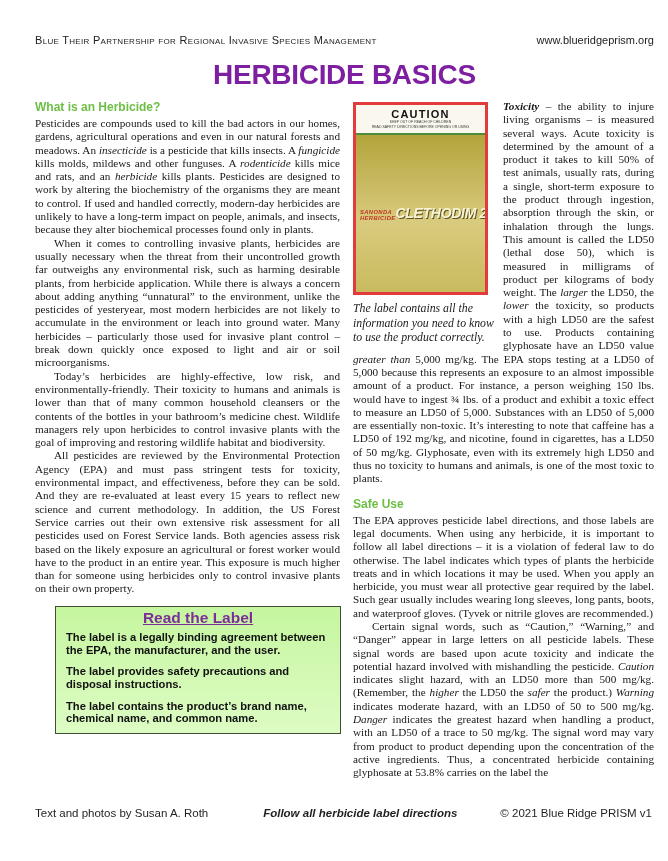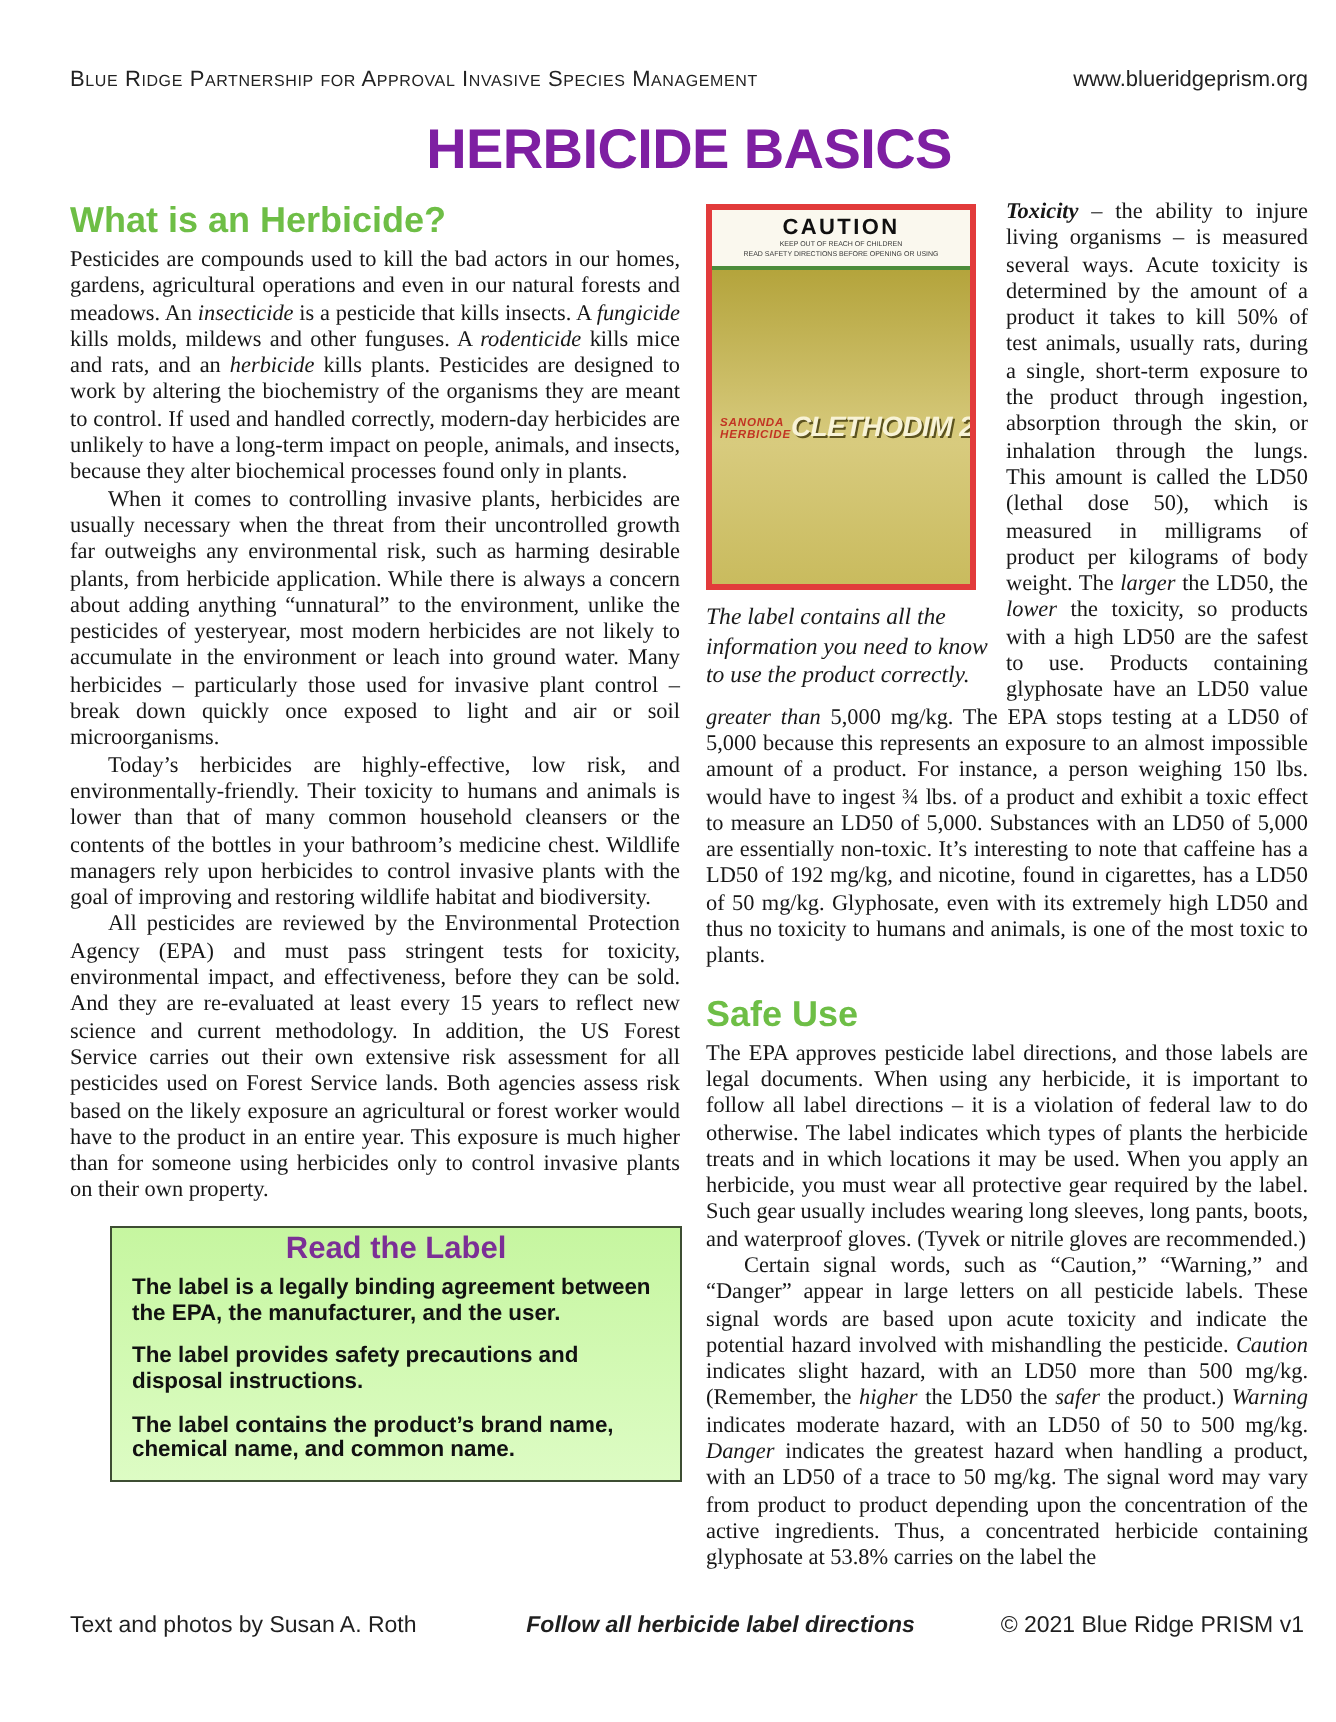--- a/index.html
+++ b/index.html
@@ -28,42 +28,42 @@
     text-align:center;font-family:"Liberation Sans",sans-serif;font-weight:bold;
     font-size:28px;letter-spacing:-.3px;color:var(--title-purple);
     margin-top:13px;margin-bottom:9px;
   }
   
   .cols{display:flex;gap:13px;align-items:flex-start;}
   .col-l{width:305px;}
   .col-r{flex:1;min-width:0;}
   h2.sec{
     font-family:"Liberation Sans",sans-serif;font-weight:bold;
-    font-size:18px;color:var(--heading-green);margin:0 0 3px;
+    font-size:12px;color:var(--heading-green);margin:0 0 3px;
   }
   .col-r h2.sec{margin-top:11px;}
   p.body{
     font-size:11.2px;line-height:13.3px;text-align:justify;
     hyphens:auto;-webkit-hyphens:auto;
   }
   p.indent{text-indent:19px;}
   .i{font-style:italic;}
   .bi{font-style:italic;font-weight:bold;}
   
   .greenbox{
     margin:10px 0 0 20px;width:286px;
     background:linear-gradient(var(--box-bg-top),var(--box-bg-bottom));
     border:1.5px solid var(--box-border);
     padding:5px 10px 8px;
     font-family:"Liberation Sans",sans-serif;font-weight:600;
     font-size:11.2px;line-height:12.6px;color:#111;
   }
   .greenbox h3{
     text-align:center;color:var(--box-purple);font-size:15.5px;
-    font-weight:bold;margin:0 0 7px;
+    font-weight:bold;margin:0 0 7px;text-decoration:underline;
   }
   .greenbox p{margin:0 0 9px;}
   .greenbox p:last-child{margin-bottom:0;}
   
   .fig{float:left;width:141px;margin:2px 9px 2px 0;}
   .herb-label{
     width:135px;height:193px;border:3px solid var(--label-red);
     display:flex;flex-direction:column;overflow:hidden;
     font-family:"Liberation Sans",sans-serif;background:#cbbd62;
   }
@@ -121,21 +121,21 @@
     font-family:"Liberation Sans",sans-serif;font-size:11.5px;color:#1f1f1f;
   }
   .footer .mid{font-style:italic;font-weight:600;margin-left:12px;}
 </style>
 </head>
 <body>
 
 <div class="page">
 
   <div class="hdr">
-    <span class="org">Blue Ridge Partnership for Approval Invasive Species Management</span>
+    <span class="org">Blue Their Partnership for Regional Invasive Species Management</span>
     <span class="url">www.blueridgeprism.org</span>
   </div>
 
   <h1 class="title">HERBICIDE BASICS</h1>
 
   <div class="cols">
 
     <div class="col-l">
       <h2 class="sec">What is an Herbicide?</h2>
       <p class="body"><span>Pesticides are compounds used to kill the bad actors in our homes, gardens, agricultural operations and even in our natural forests and meadows. An </span><span class="i">insecticide</span><span> is a pesticide that kills insects. A </span><span class="i">fungicide</span><span> kills molds, mildews and other funguses. A </span><span class="i">rodenticide</span><span> kills mice and rats, and an </span><span class="i">herbicide</span><span> kills plants. Pesticides are designed to work by altering the biochemistry of the organisms they are meant to control. If used and handled correctly, modern-day herbicides are unlikely to have a long-term impact on people, animals, and insects, because they alter biochemical processes found only in plants.</span></p>

